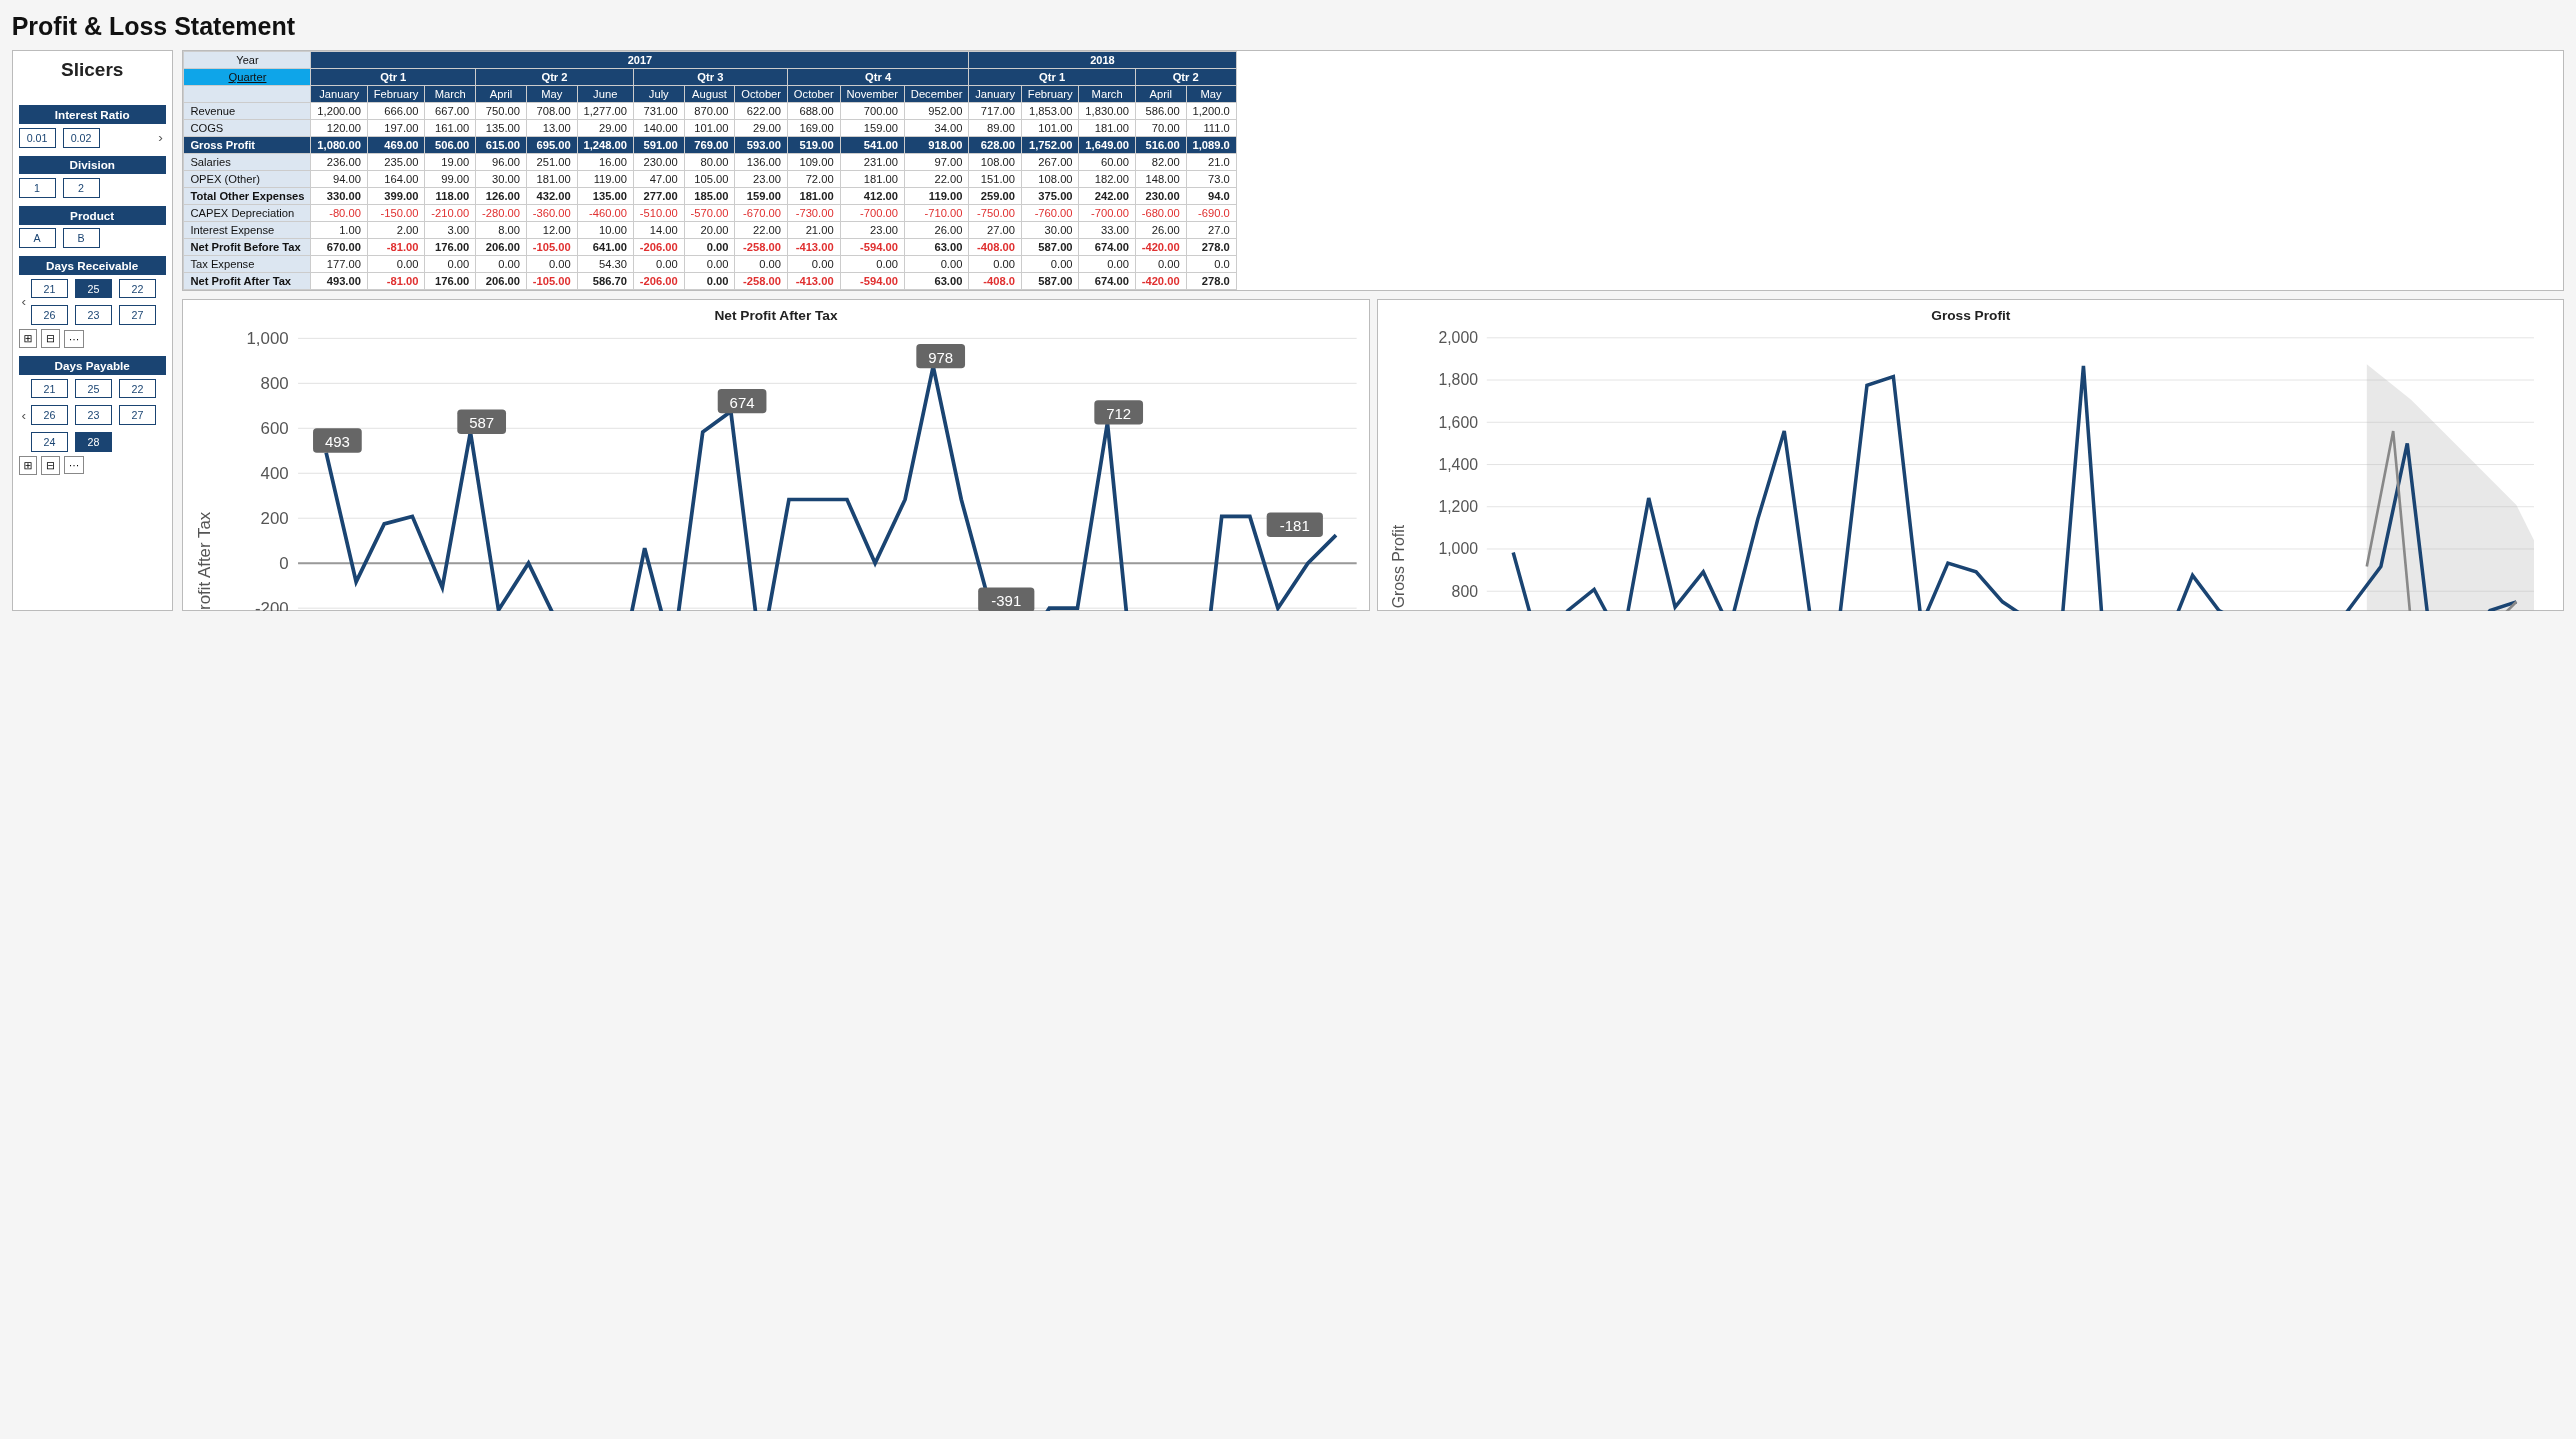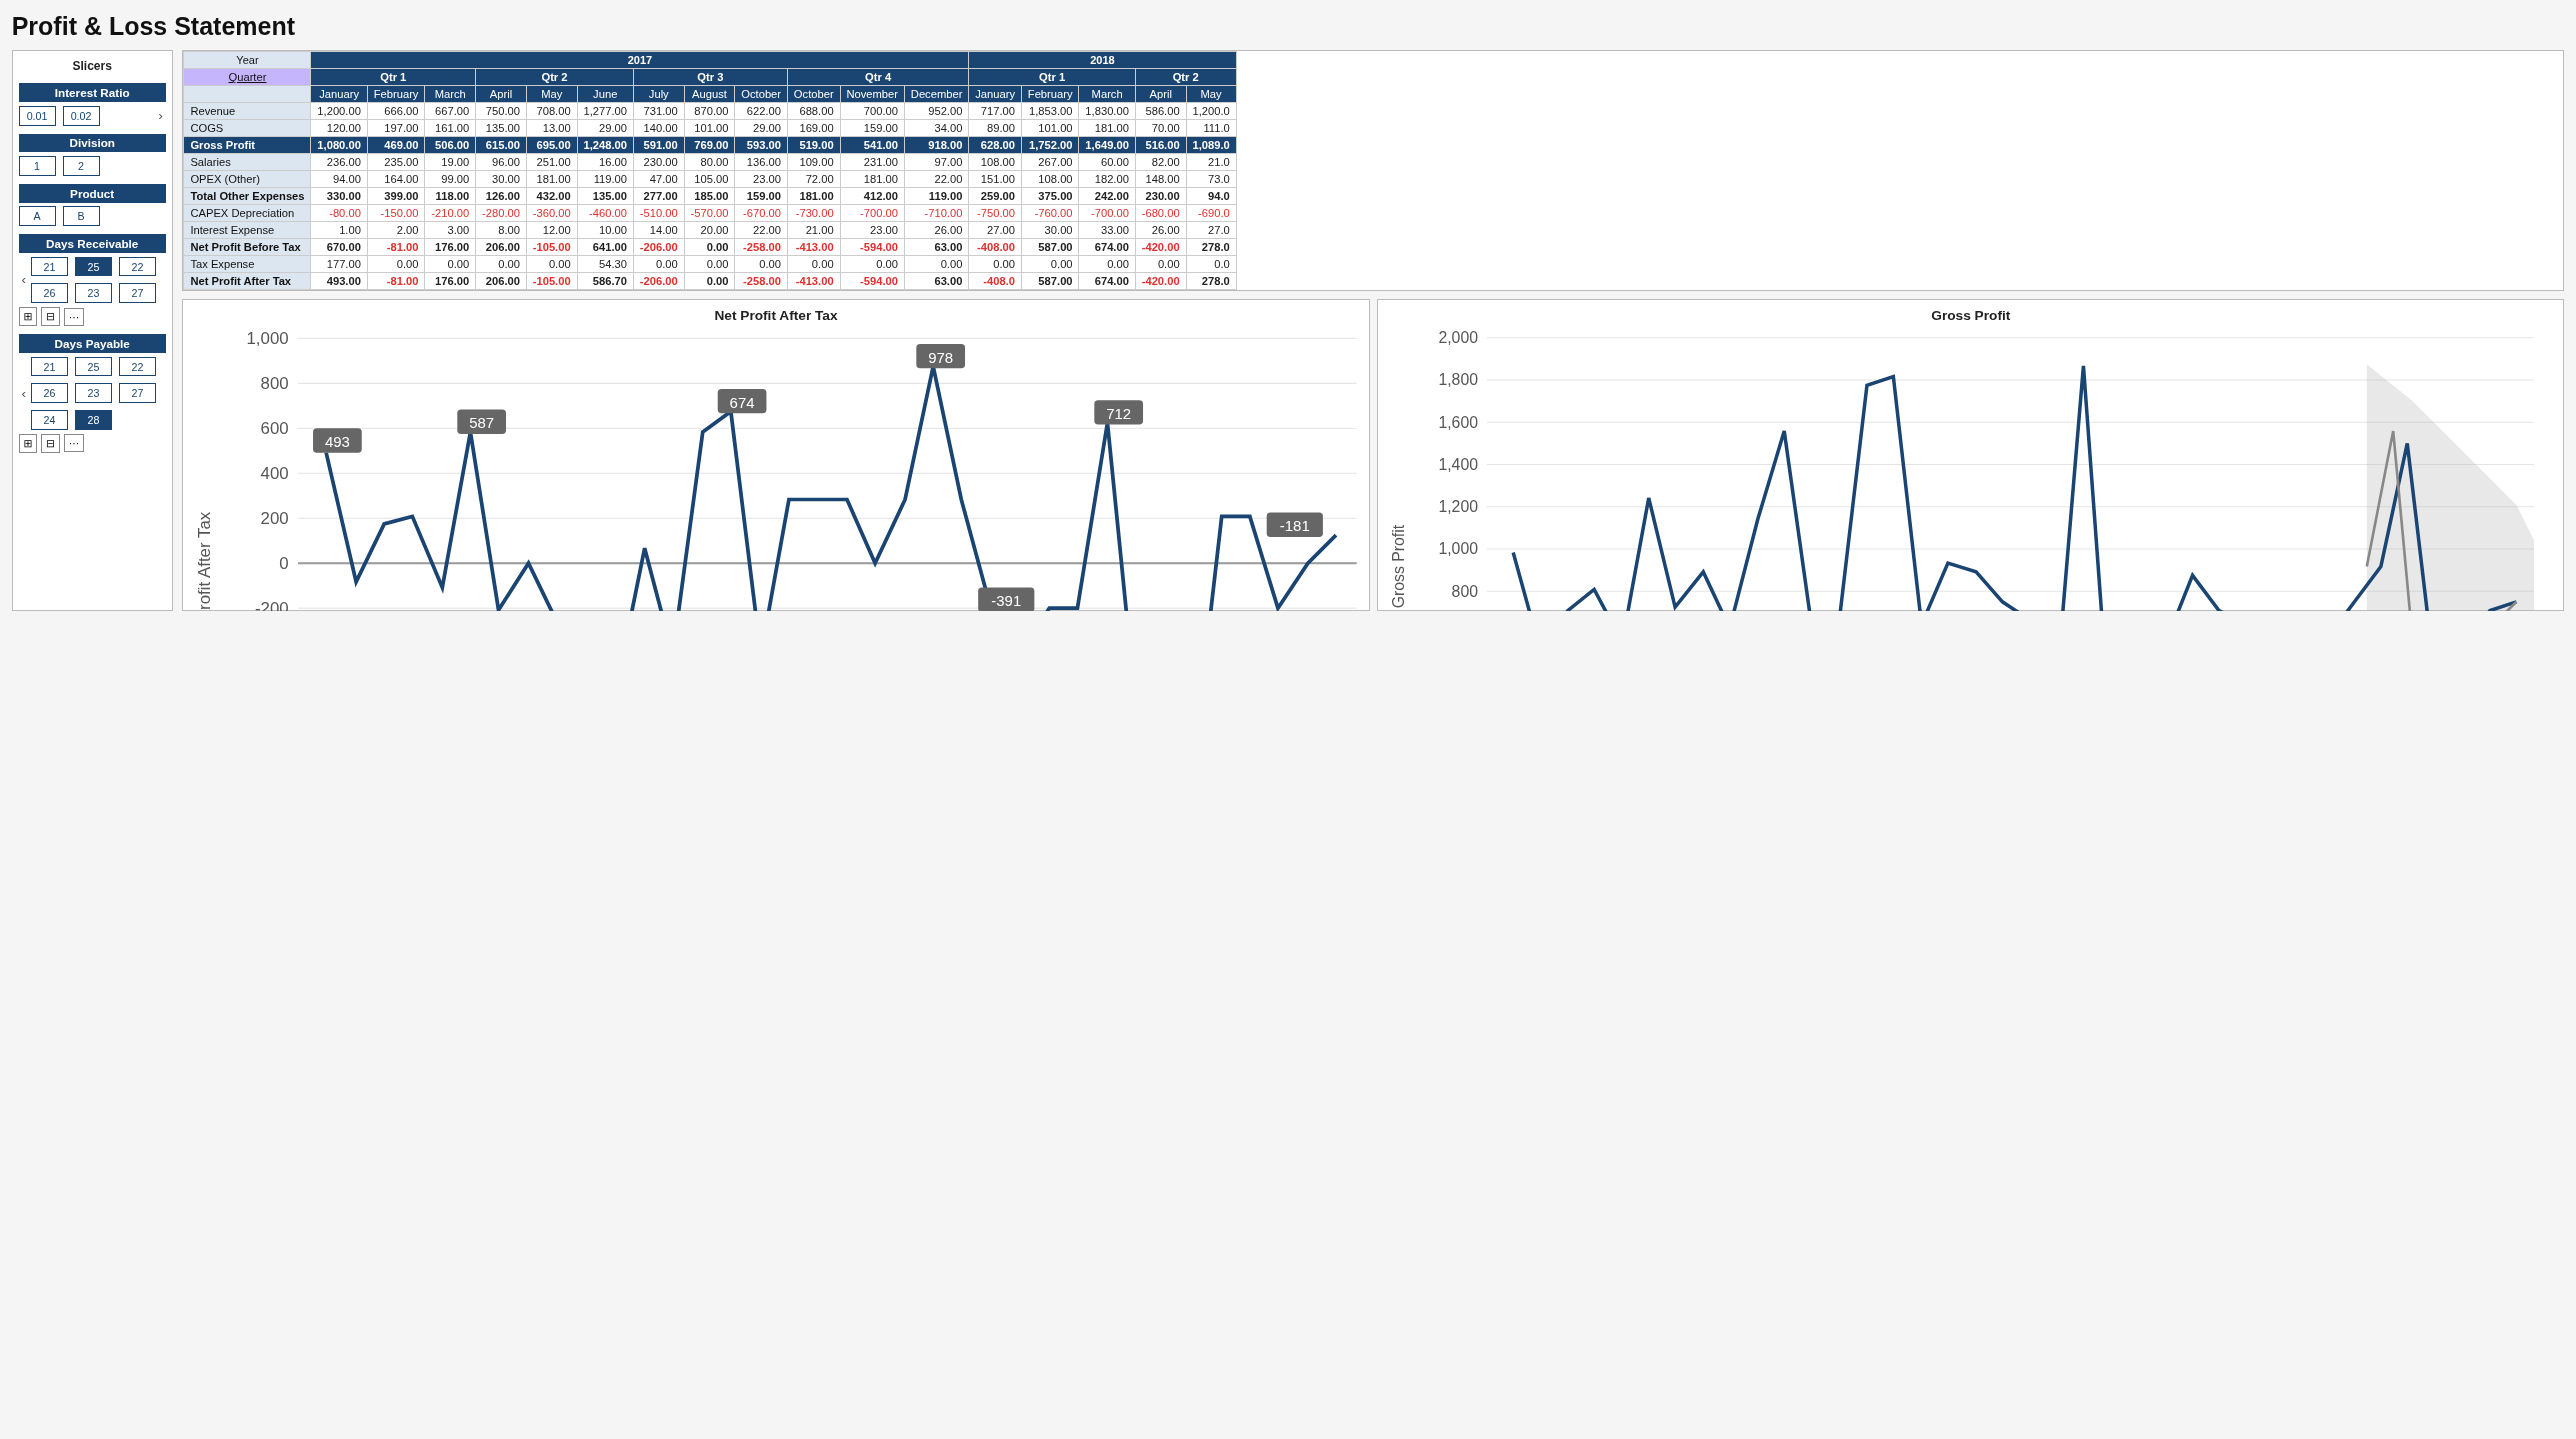--- a/index.html
+++ b/index.html
@@ -12,24 +12,24 @@
     
     .slicers-panel {
       width: 161px;
       min-width: 161px;
       background: #fff;
       border: 1px solid #bbb;
       padding: 7.8px 5.9px;
     }
     .slicers-title {
       text-align: center;
-      font-size: 12px;
+      font-size: 19px;
       font-weight: 600;
       color: #222;
-      margin-bottom: 10px;
+      margin-bottom: 24px;
     }
     .slicer-section {
       margin-bottom: 7.8px;
     }
     .slicer-header {
       background: #1a4472;
       color: #fff;
       text-align: center;
       font-size: 11.7px;
       font-weight: 600;
@@ -242,21 +242,21 @@
       <table class="data-table">
         <thead>
 
           <tr>
             <th class="hdr-year row-label" style="background:#dce6f1; color:#111; min-width:117px;">Year</th>
             <th class="hdr-year" colspan="12">2017</th>
             <th class="hdr-year" colspan="5">2018</th>
           </tr>
 
           <tr>
-            <th class="hdr-quarter row-label" style="background:#c4b5fd; color:#111;text-decoration:underline;">Quarter</th>
+            <th class="hdr-quarter row-label" style="background:#0ea5e9; color:#111;text-decoration:underline;">Quarter</th>
             <th class="hdr-quarter" colspan="3">Qtr 1</th>
             <th class="hdr-quarter" colspan="3">Qtr 2</th>
             <th class="hdr-quarter" colspan="3">Qtr 3</th>
             <th class="hdr-quarter" colspan="3">Qtr 4</th>
             <th class="hdr-quarter" colspan="3">Qtr 1</th>
             <th class="hdr-quarter" colspan="2">Qtr 2</th>
           </tr>
 
           <tr>
             <th class="hdr-month row-label" style="background:#dce6f1; color:#111;"></th>

